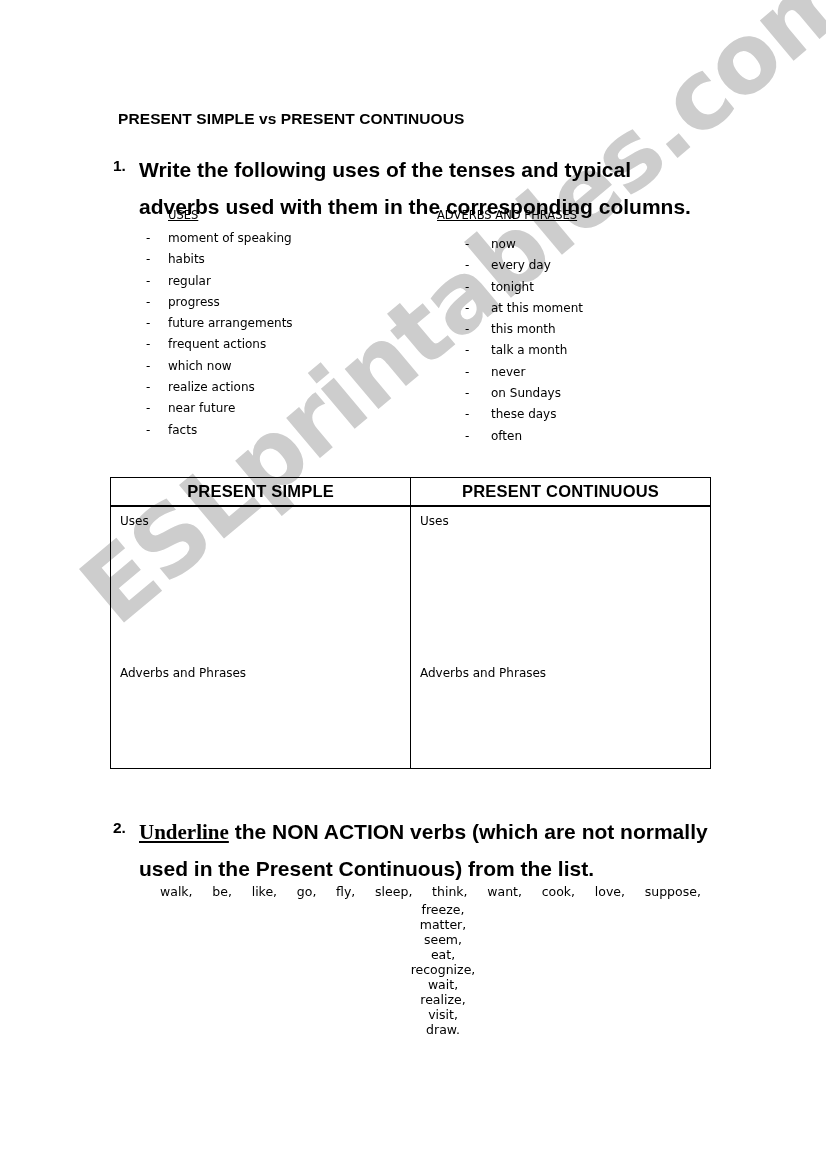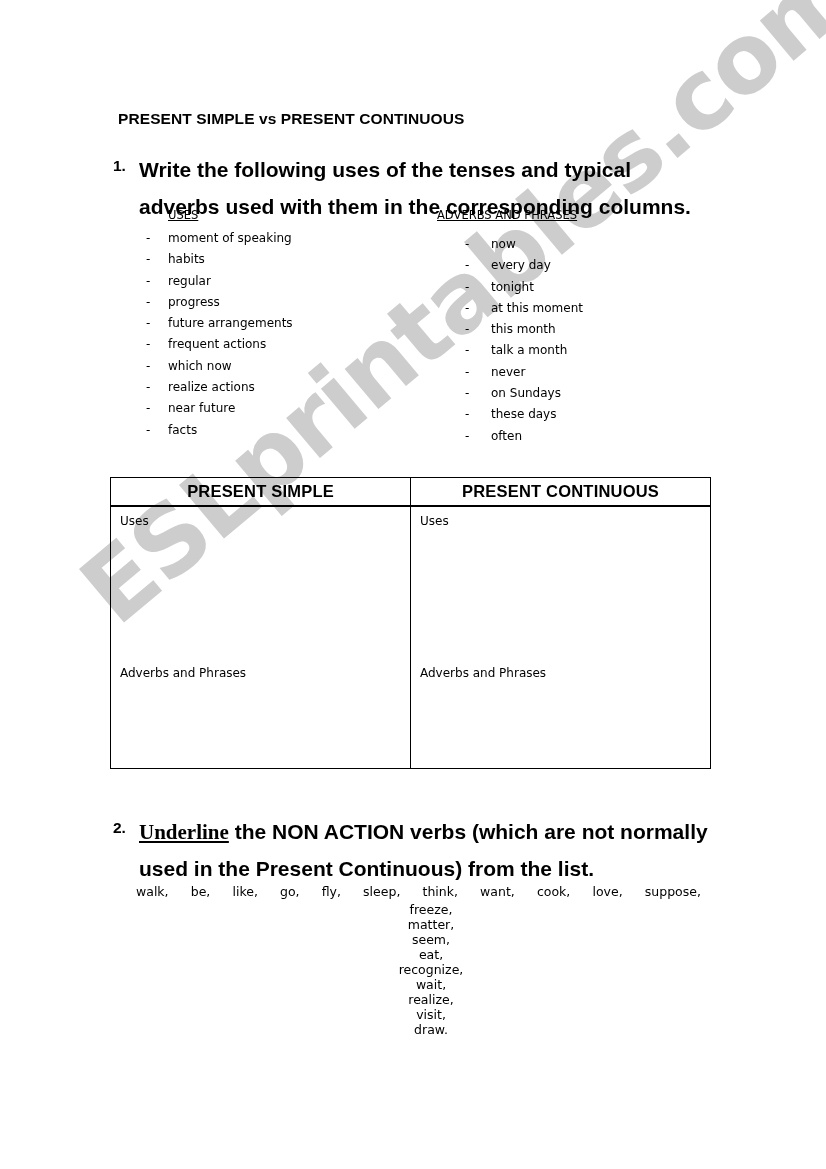--- a/index.html
+++ b/index.html
@@ -157,20 +157,21 @@
     top: 880px;
     width: 590px;
     font-family: "DejaVu Sans", sans-serif;
     font-size: 12.5px;
   }
   .verb-line {
     display: flex;
     height: 22px;
     align-items: center;
     white-space: nowrap;
+    margin-left: 24px;
   }
   .verb-line.r1 { justify-content: space-between; padding: 0 9px 0 16px; }
   .verb-line.r2 { justify-content: space-between; padding: 0 4px 0 4px; }
   .verb-line.r3 { justify-content: space-between; padding: 0 4px 0 36px; flex-direction: column; }
   .verb { display: inline-block; }
 </style>
 </head>
 <body>
 
 <div id="page">

